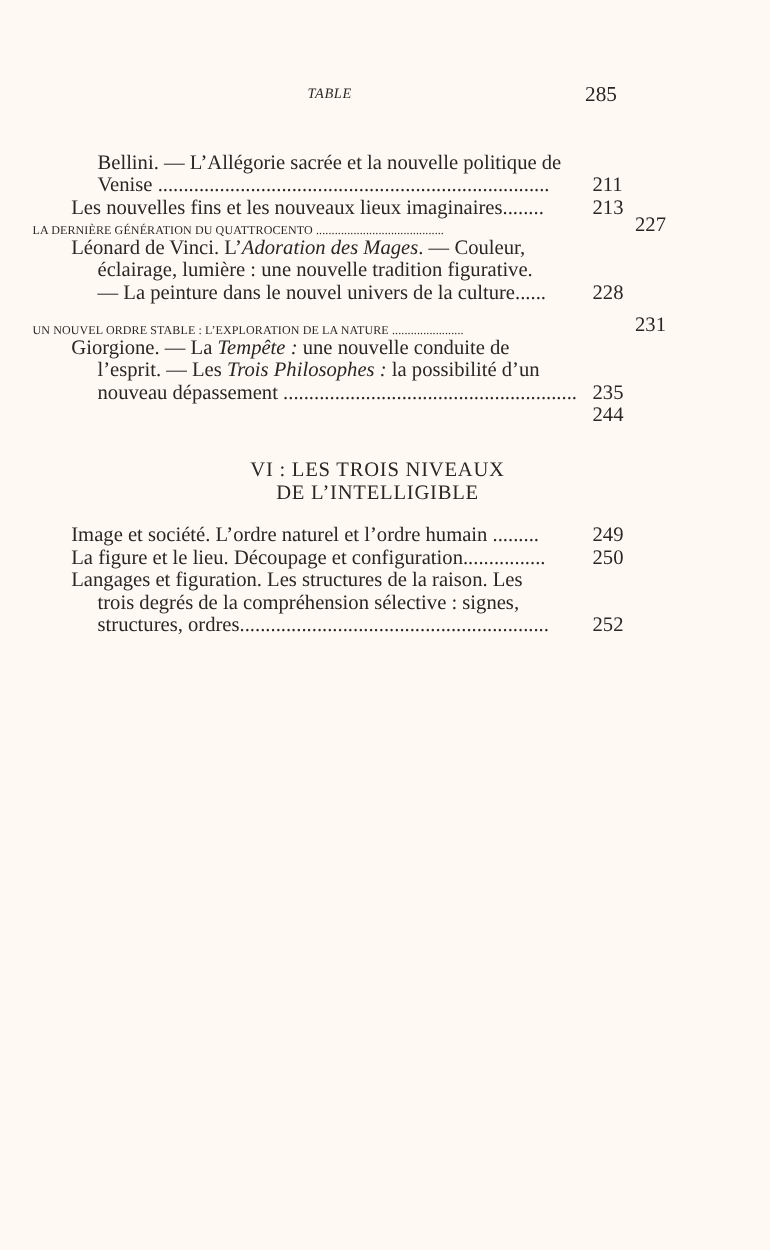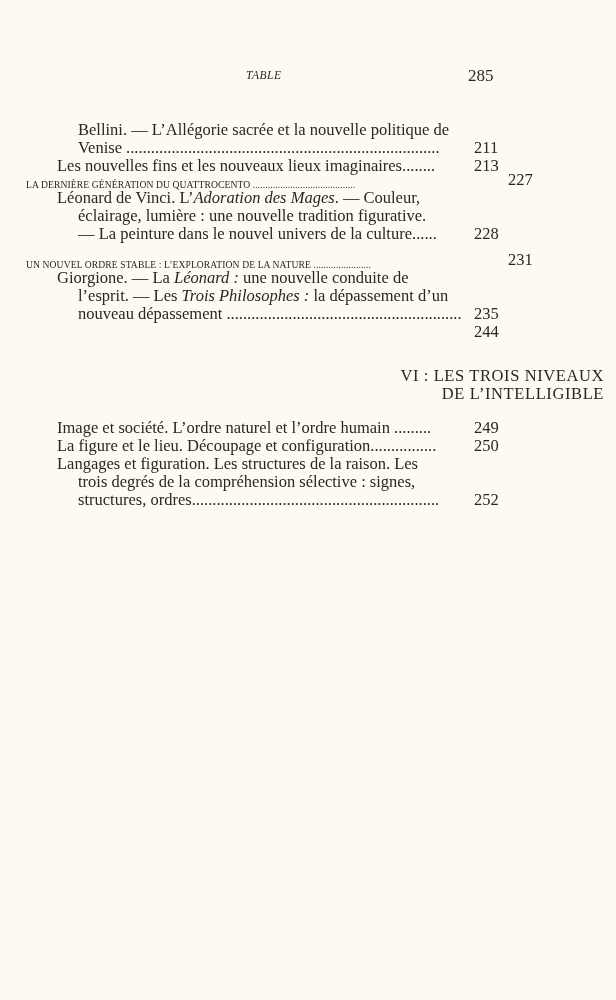--- a/index.html
+++ b/index.html
@@ -10,21 +10,21 @@
   .running-head { position:absolute; top:66px; left:0; width:616px; height:20px; }
   .rh-title { position:absolute; left:246px; top:3px; font-size:11.5px; letter-spacing:0.5px;font-style:italic; }
   .rh-page { position:absolute; left:468px; top:0; font-size:17px; }
 
   .line { position:absolute; left:0; width:528px; height:20px; font-size:16.5px; white-space:nowrap; line-height:20px; }
   .line .txt { position:absolute; white-space:nowrap; }
   .line .pg { position:absolute; left:474px; font-size:16.5px; }
   .line.caps .txt { font-size:9.6px; letter-spacing:0.1px; }
   .line.caps .pg { left:492px;margin-left:16px; }
   i { font-style:italic; }
-  .section-title { position:absolute; left:0; width:604px; text-align:right; font-size:16.5px; letter-spacing:0.6px; line-height:19px; }
+  .section-title { position:absolute; left:0; width:604px; text-align:center; font-size:16.5px; letter-spacing:0.6px; line-height:19px; }
 </style>
 </head>
 <body>
 
 <div class="running-head">
   <span class="rh-title">TABLE</span>
   <span class="rh-page">285</span>
 </div>
 
 <div class="line" style="top:120px">
@@ -55,26 +55,26 @@
   <span class="txt" style="left:78px">— La peinture dans le nouvel univers de la culture......</span>
   <span class="pg">228</span>
 </div>
 
 <div class="line caps" style="top:250px">
   <span class="txt" style="left:26px; top:5px">UN NOUVEL ORDRE STABLE : L’EXPLORATION DE LA NATURE .......................</span>
   <span class="pg">231</span>
 </div>
 <div class="line" style="top:268px">
   <span class="txt" style="left:57px">
-    <span>Giorgione. — La </span><i>Léonard :</i><span> une nouvelle conduite de</span>
+    <span>Giorgione. — La </span><i>Tempête :</i><span> une nouvelle conduite de</span>
   </span>
 </div>
 <div class="line" style="top:286px">
   <span class="txt" style="left:78px">
-    <span>l’esprit. — Les </span><i>Trois Philosophes :</i><span> la dépassement d’un</span>
+    <span>l’esprit. — Les </span><i>Trois Philosophes :</i><span> la possibilité d’un</span>
   </span>
 </div>
 <div class="line" style="top:304px">
   <span class="txt" style="left:78px">nouveau dépassement .........................................................</span>
   <span class="pg">235</span>
 </div>
 <div class="line" style="top:322px">
   <span class="pg">244</span>
 </div>
 

